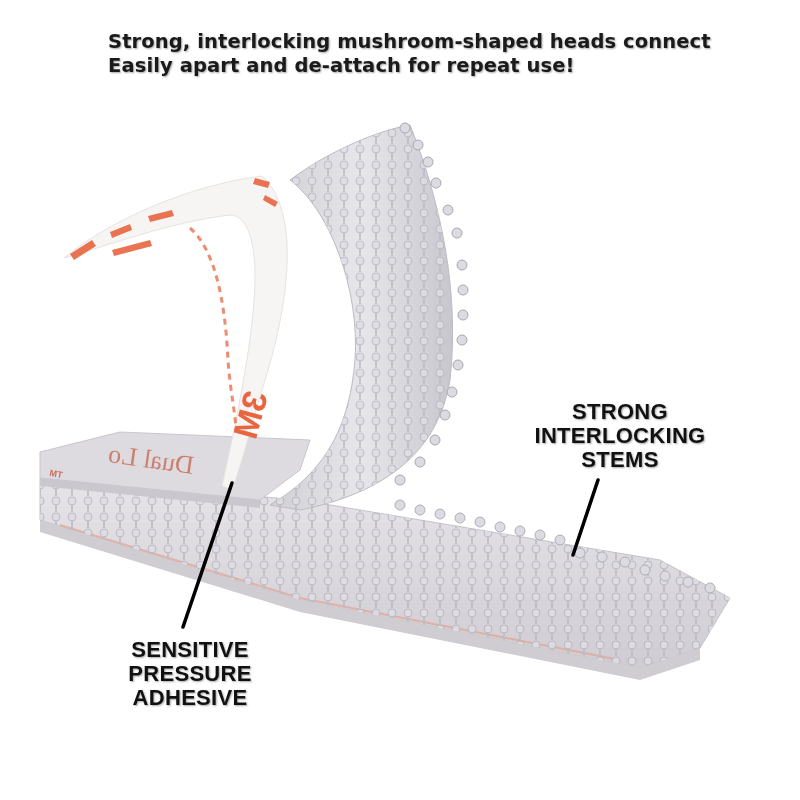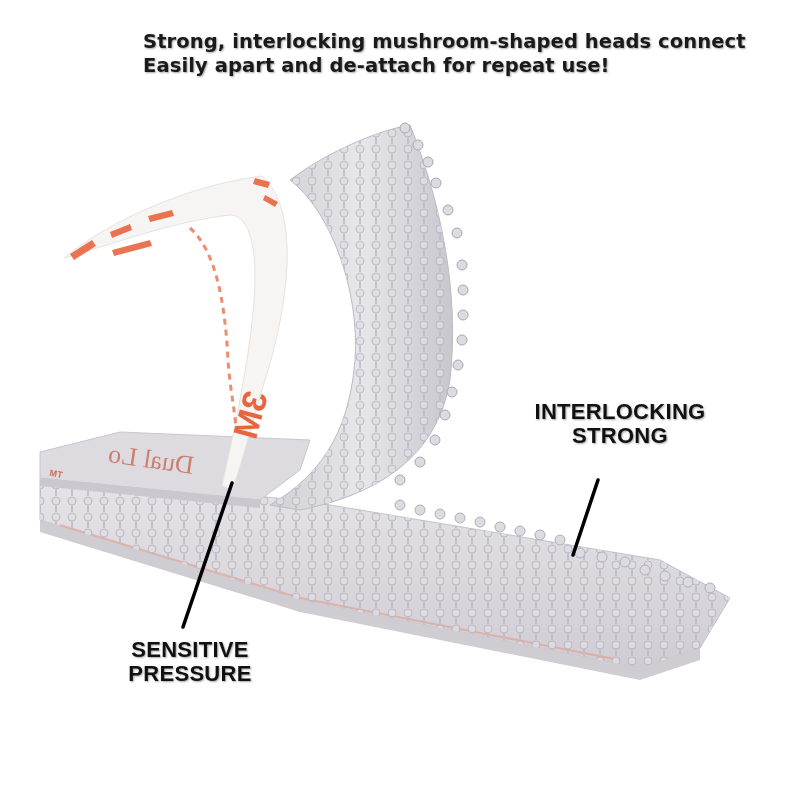--- a/index.html
+++ b/index.html
@@ -4,21 +4,21 @@
   <style>
     html, body { margin: 0; padding: 0; background: #ffffff; }
     body { width: 800px; height: 800px; position: relative; overflow: hidden;
            font-family: "Liberation Sans", sans-serif; }
     .headline {
       position: absolute; left: 108px; top: 30px; width: 640px;
       font-family: "DejaVu Sans", sans-serif; font-weight: bold;
       font-size: 19.5px; line-height: 24px; color: #1a1a1a;
       text-shadow: 1px 1px 2px rgba(0,0,0,0.35); letter-spacing: 0.1px;
     }
-    .headline div { white-space: nowrap; margin-left: 35px; }
+    .headline div { white-space: nowrap; }
     .callout {
       position: absolute; text-align: center; font-family: "Liberation Sans", sans-serif;
       font-weight: bold; color: #111; font-size: 22px; line-height: 24px;
       text-shadow: 1px 1px 2px rgba(0,0,0,0.35); letter-spacing: 0.3px;
     }
     .callout div { white-space: nowrap; }
     #callout-stems { left: 520px; top: 400px; width: 200px; }
     #callout-adhesive { left: 100px; top: 638px; width: 180px; }
     svg.product { position: absolute; left: 0; top: 0; }
   </style>
@@ -122,20 +122,22 @@
         <circle cx="420" cy="462" r="5"></circle>
       <circle cx="400" cy="480" r="5"></circle>
     </g>
   </g>
 
   <line x1="598" y1="480" x2="573" y2="555" stroke="#000" stroke-width="3.5" stroke-linecap="round"></line>
   <line x1="232" y1="483" x2="183" y2="627" stroke="#000" stroke-width="3.5" stroke-linecap="round"></line>
 </svg>
 
 <div class="callout" id="callout-stems">
+  <div>STRONG</div>
   <div>INTERLOCKING</div>
-  <div>STRONG</div>
+  <div>STEMS</div>
 </div>
 
 <div class="callout" id="callout-adhesive">
   <div>SENSITIVE</div>
   <div>PRESSURE</div>
+  <div>ADHESIVE</div>
 </div>
 
 </body></html>

